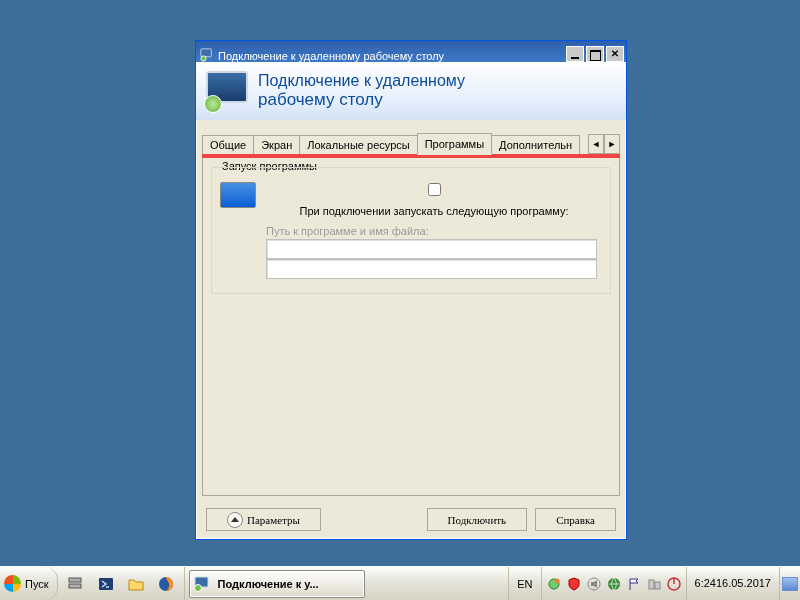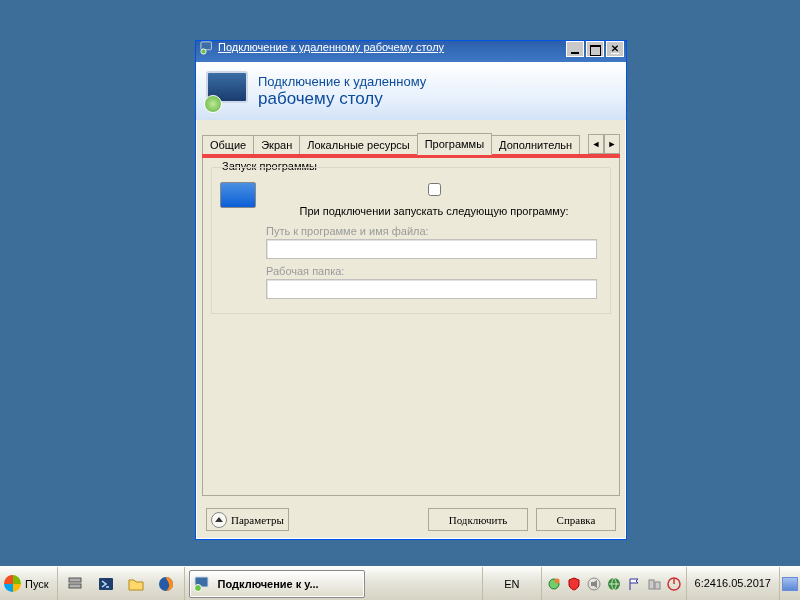--- a/index.html
+++ b/index.html
@@ -1,34 +1,34 @@
 <!DOCTYPE html>
 <html><head>
 <meta charset="utf-8">
 <style>
   html,body{margin:0;padding:0;width:800px;height:600px;font-family:"Tahoma","Segoe UI",sans-serif;font-size:11px;overflow:hidden;}
   body{background:#3d6d99;}
   
   .window{position:absolute;left:195px;top:40px;width:430px;height:498px;background:#ece9d8;border:1px solid #0054e3;box-shadow:0 0 0 1px #fff inset;}
-  .titlebar{height:21px;background:linear-gradient(#2c5fab,#3f79c6);color:#fff;display:flex;align-items:flex-start;padding:0 2px;font-size:11px;text-decoration:underline;}
+  .titlebar{height:21px;background:linear-gradient(#2c5fab,#3f79c6);color:#fff;display:flex;align-items:flex-end;padding:0 2px;font-size:11px;}
   .titlebar .ticon{width:14px;height:14px;margin:0 4px 0 2px;display:inline-block;}
   .titlebar .ticon svg{width:14px;height:14px;}
   .titlebar .ttxt{flex:1;white-space:nowrap;overflow:hidden;}
   .titlebar .ctrls{display:flex;gap:2px;}
   .titlebar button{width:18px;height:16px;border:1px solid #fff;background:#c9c9c9;font:10px/10px Tahoma;padding:0;cursor:pointer;}
   .titlebar .cmin::before{content:"";display:block;width:8px;height:2px;background:#000;margin:8px auto 0;}
   .titlebar .cmax::before{content:"";display:block;width:9px;height:8px;border:1px solid #000;border-top-width:2px;margin:2px auto 0;}
   .titlebar .ccls{color:#000;font-weight:bold;}
   
   .banner{height:58px;background:linear-gradient(#fff,#e4eefb 70%,#d2e2f6);display:flex;align-items:center;padding:0 10px;gap:10px;}
   .banner .bicon{width:42px;height:40px;position:relative;}
   .banner .bicon .monitor{width:38px;height:28px;background:linear-gradient(#3a6ea5,#1a3c6e);border:2px solid #cfd8e6;border-radius:3px;position:absolute;top:0;left:0;}
   .banner .bicon .arrow{position:absolute;bottom:-2px;left:-2px;width:16px;height:16px;border-radius:50%;background:radial-gradient(#bfe89c,#5ab233);border:1px solid #fff;}
   .banner .txt{color:#0a4b9c;}
-  .banner .txt .l1{font-size:13px;}
+  .banner .txt .l1{font-size:16px;}
   .banner .txt .l2{font-size:17px;font-weight:normal;}
   
   .tabstrip{margin:12px 6px 0 6px;height:22px;border-bottom:4px solid #ef4444;display:flex;align-items:flex-end;font-size:11px;position:relative;}
   .tabstrip .tab{border:1px solid #aca899;border-bottom:none;background:#ece9d8;padding:3px 7px 3px 7px;margin-right:-1px;cursor:pointer;position:relative;}
   .tabstrip .tab.active{background:#ece9d8;padding-top:4px;padding-bottom:4px;z-index:2;border-bottom:1px solid #ece9d8;margin-bottom:-1px;}
   .tabstrip .navbtn{width:14px;height:18px;border:1px solid #aca899;background:#ece9d8;display:flex;align-items:center;justify-content:center;font-size:9px;cursor:pointer;}
   .tabstrip .spacer{flex:1;}
   .tabstrip .last-tab{overflow:hidden;max-width:82px;white-space:nowrap;}
   
   .tabbody{border:1px solid #aca899;border-top:none;margin:0 6px;height:338px;padding:10px 8px;box-sizing:border-box;background:#ece9d8;}
@@ -40,39 +40,39 @@
   .gicon .mon{width:34px;height:24px;background:linear-gradient(#4a90e2,#0b5ed7);border:1px solid #888;border-radius:2px;position:relative;}
   .gicon .mon::after{content:"";position:absolute;left:4px;top:4px;font-size:10px;}
   .fields{flex:1;}
   .chkrow{display:flex;align-items:center;gap:6px;margin-bottom:8px;flex-direction:column;}
   .chkrow input{width:13px;height:13px;}
   .fldlbl{color:#9b9b9b;font-size:11px;margin:6px 0 2px;}
   .fldinput{width:98%;height:18px;border:1px solid #c0c0c0;background:#fff;box-shadow:inset 1px 1px 0 #e0e0e0;pointer-events:none;}
   
   .dlg-buttons{position:absolute;left:0;right:0;bottom:8px;display:flex;align-items:center;padding:0 10px;gap:8px;}
   .dlg-buttons .push{flex:1;}
-  .btn{height:23px;border:1px solid #aca899;background:#ece9d8;font:11px Tahoma;padding:0 4px;cursor:pointer;display:inline-flex;align-items:center;gap:4px;}
+  .btn{height:23px;border:1px solid #aca899;background:#ece9d8;font:11px Tahoma;padding:0 20px;cursor:pointer;display:inline-flex;align-items:center;gap:4px;}
   .caret-up{width:0;height:0;border-left:4px solid transparent;border-right:4px solid transparent;border-bottom:5px solid #333;display:inline-block;}
   .caret-up-circle{width:14px;height:14px;border:1px solid #888;border-radius:50%;display:inline-flex;align-items:center;justify-content:center;background:#f8f8f4;}
   
   .taskbar{position:absolute;left:0;right:0;bottom:0;height:33px;background:linear-gradient(#fdfdfb,#e5e4da 45%,#d6d3c4);border-top:1px solid #fff;display:flex;align-items:stretch;font-size:11px;}
   .taskbar>div{display:flex;align-items:center;}
-  .start{padding:0 8px 0 4px;gap:4px;cursor:pointer;border-right:1px solid #c0bca8;}
+  .start{padding:0 8px 0 4px;gap:4px;cursor:pointer;border-right:1px solid #c0bca8;border-radius:13px;}
   .start .orb{width:17px;height:17px;border-radius:50%;overflow:hidden;position:relative;}
   .start .orb span{position:absolute;width:50%;height:50%;}
   .start .orb .r{background:#f25022;top:0;left:0;}
   .start .orb .g{background:#7fba00;top:0;right:0;}
   .start .orb .b{background:#00a4ef;bottom:0;left:0;}
   .start .orb .y{background:#ffb900;bottom:0;right:0;}
   .ql{padding:0 4px;gap:2px;border-right:1px solid #c0bca8;}
   .ql .qlbtn{width:26px;height:26px;display:flex;align-items:center;justify-content:center;cursor:pointer;border:1px solid transparent;border-radius:2px;}
   .tasks{flex:1;padding:0 4px;gap:4px;}
   .taskbtn{height:26px;border:1px solid #8a8a8a;background:linear-gradient(#fff,#dedacb);border-radius:2px;display:flex;align-items:center;gap:6px;padding:0 10px 0 4px;min-width:160px;cursor:pointer;font-weight:bold;box-shadow:inset 0 0 0 1px #fff;}
   .taskbtn .ic{width:18px;height:16px;}
-  .lang{padding:0 21px;border-left:1px solid #c0bca8;cursor:pointer;font-size:11px;}
+  .lang{padding:0 8px;border-left:1px solid #c0bca8;cursor:pointer;font-size:11px;}
   .tray{padding:0 4px;border-left:1px solid #c0bca8;gap:4px;}
   .tray .ti{width:16px;height:16px;display:flex;align-items:center;justify-content:center;cursor:pointer;}
   .clock{padding:0 8px;border-left:1px solid #c0bca8;text-align:center;line-height:13px;font-size:11px;}
   .showdesk{width:20px;border-left:1px solid #c0bca8;display:flex;align-items:center;justify-content:center;cursor:pointer;}
   .showdesk .sdic{width:14px;height:12px;border:1px solid #6b8cd6;background:linear-gradient(#a3c1f0,#5d87d6);}
   
   svg{display:block;}
 </style>
 </head>
 <body>
@@ -123,21 +123,20 @@
         <div class="gicon">
           <div class="mon"></div>
         </div>
         <div class="fields">
           <label class="chkrow">
             <input type="checkbox" style="">
             <span>При подключении запускать следующую программу:</span>
           </label>
           <div class="fldlbl">Путь к программе и имя файла:</div>
           <div class="fldinput"></div>
-          <div class="fldlbl">Рабочая папка:</div>
           <div class="fldinput"></div>
         </div>
       </div>
     </div>
   </div>
 
   <div class="dlg-buttons">
     <button class="btn">
       <span class="caret-up-circle">
           <span class="caret-up"></span>

